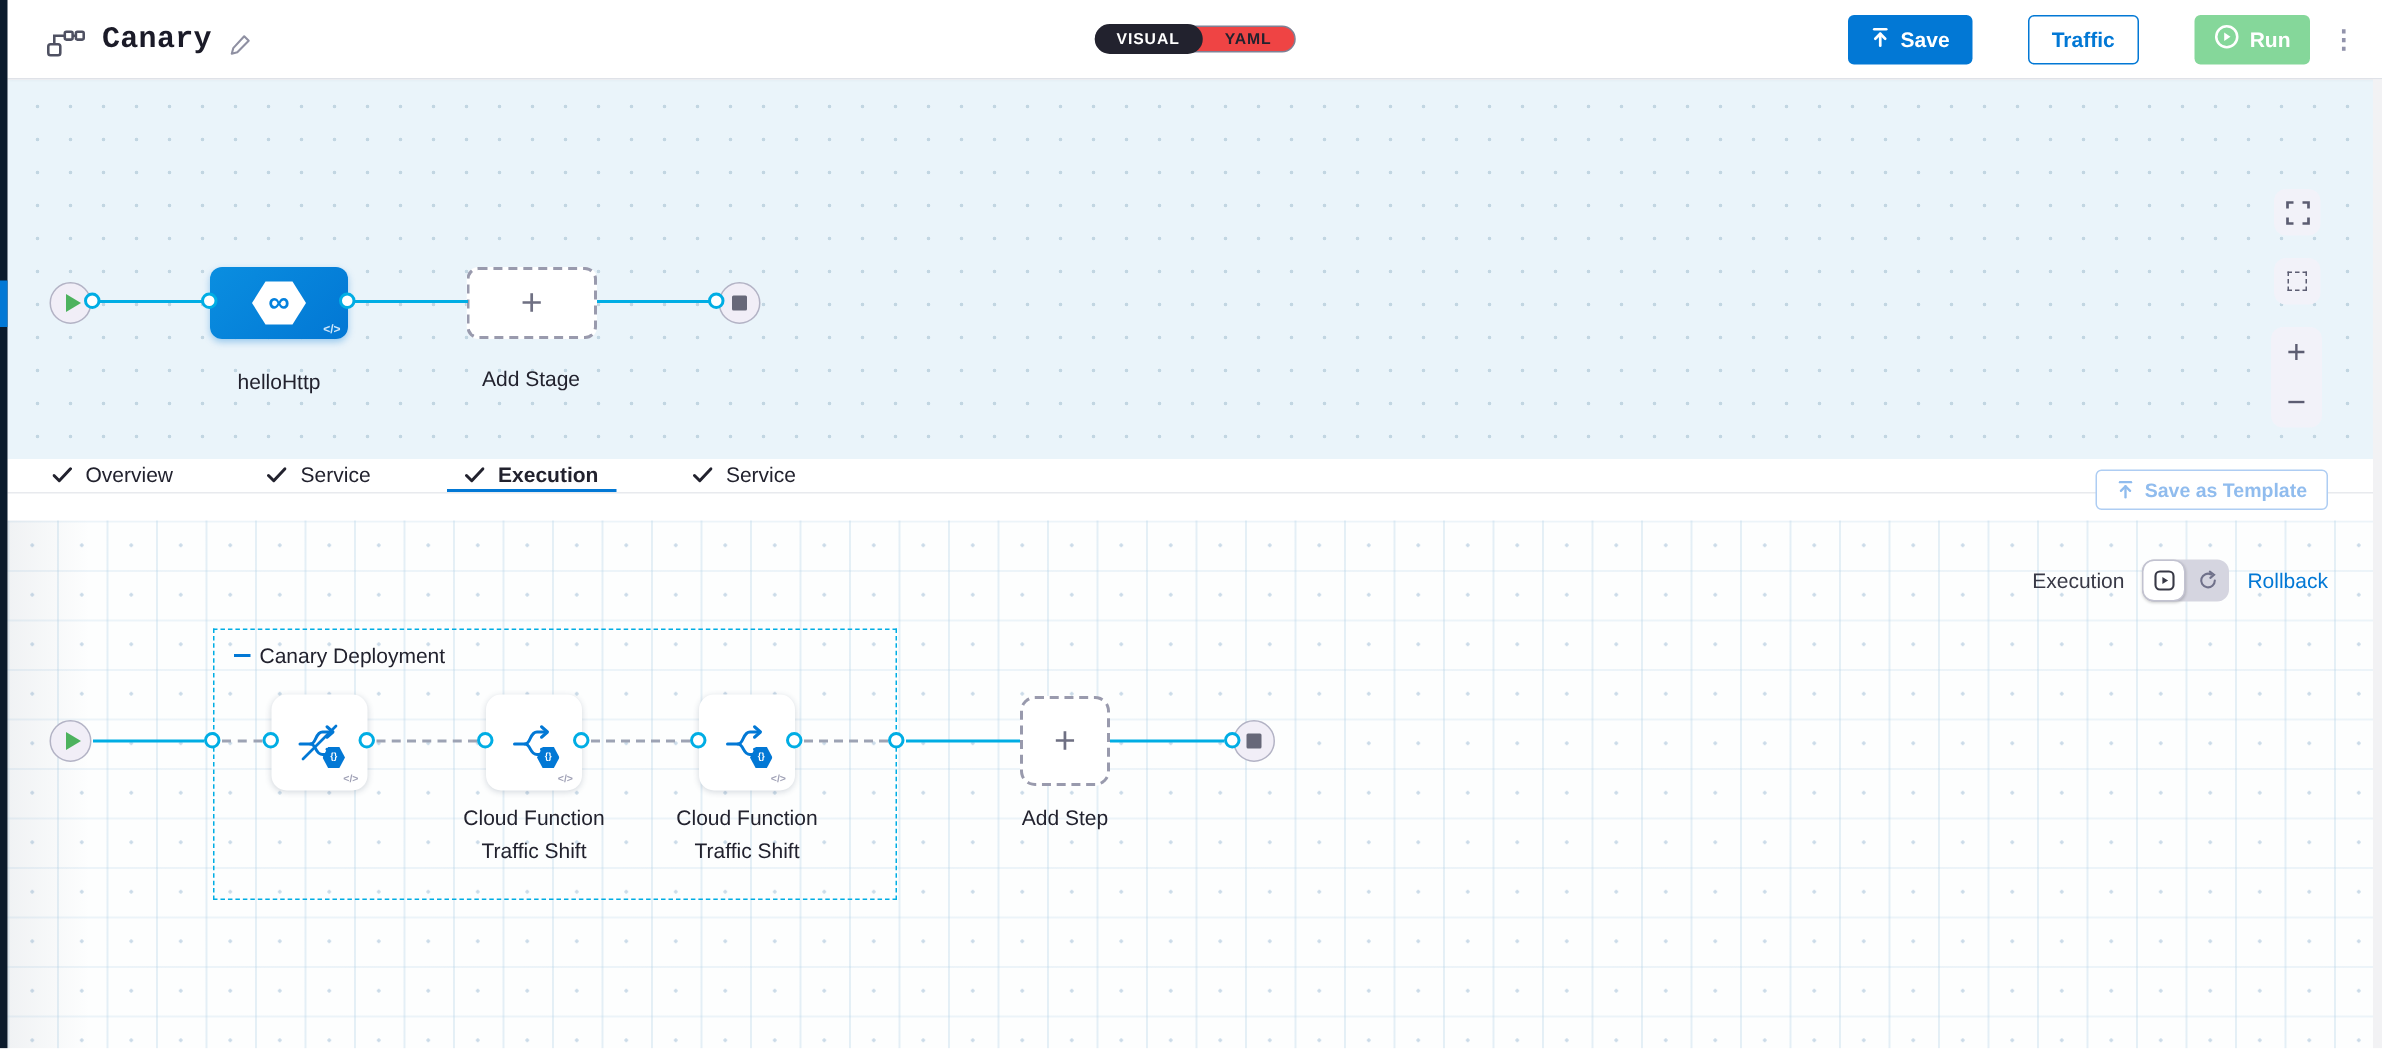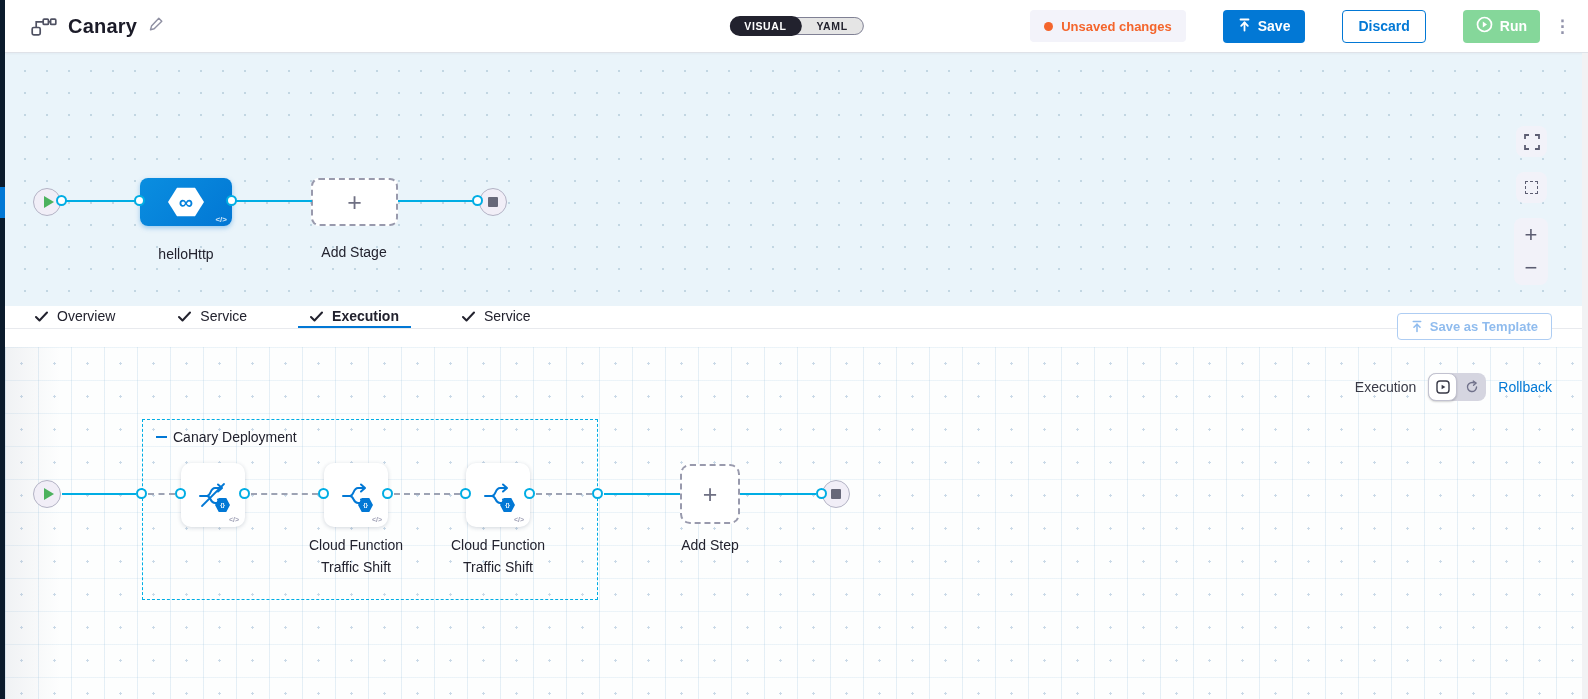--- a/index.html
+++ b/index.html
@@ -16,28 +16,28 @@
 
   
   .scroll-track { position:absolute; right:0; top:53px; width:6px; height:646px; background:#f2f2f4; z-index:55; }
 
   
   .header {
     position:absolute; left:5px; right:0; top:0; height:53px; background:#fff;
     border-bottom:1px solid #dfe2e8; display:flex; align-items:center; z-index:50;
     box-shadow:0 1px 2px rgba(20,30,50,.04);
   }
-  .header-left { display:flex; align-items:flex-start; gap:11px; margin-left:26px; }
+  .header-left { display:flex; align-items:flex-end; gap:11px; margin-left:26px;font-family:Liberation Mono, monospace; }
   .page-title { font-size:20px; font-weight:700; color:#1b1b28; letter-spacing:.2px; }
   .icon-btn { display:flex; align-items:center; justify-content:center; cursor:pointer; background:none; border:none; padding:0; }
 
   .view-toggle {
     position:absolute; left:50%; top:50%; transform:translate(-50%,-50%);
     display:flex; align-items:center; height:18px; border:1px solid #7f8094;
-    border-radius:999px; background:#e5e5e5;
+    border-radius:999px; background:#ef4444;
   }
   .seg { font-size:10.5px; font-weight:700; letter-spacing:.6px; padding:0 15px; height:36px;
          display:flex; align-items:center; cursor:pointer; }
   .seg-visual { background:#22222e; color:#fff; border-radius:999px; margin:-1px 0 -1px -1px; height:20px; }
   .seg-yaml { color:#22222e; }
 
   .header-right { margin-left:auto; display:flex; align-items:center; gap:10px; margin-right:13px; }
   .unsaved-badge { background:#f3f3fa; border-radius:4px; height:32px; padding:0 14px;
                    display:flex; align-items:center; gap:8px; color:#f4652c; font-weight:700; font-size:13px; }
   .unsaved-dot { width:9px; height:9px; border-radius:50%; background:#f4652c; }
@@ -165,36 +165,32 @@
         </svg>
       </span>
     </div>
 
     <div class="view-toggle">
       <div class="seg seg-visual">VISUAL</div>
       <div class="seg seg-yaml">YAML</div>
     </div>
 
     <div class="header-right">
-      <div class="unsaved-badge">
-        <span class="unsaved-dot"></span>
-        <span>Unsaved changes</span>
-      </div>
       <button class="btn btn-save">
         <span>
           <svg width="13" height="14" viewBox="0 0 13 14" fill="none" stroke="#ffffff" stroke-width="1.8" stroke-linecap="round" stroke-linejoin="round">
             <path d="M2.5 1.5 H10.5"></path>
               <path d="M6.5 4.5 V12.5"></path>
               <path d="M3.2 7.8 L6.5 4.5 L9.8 7.8"></path>
           </svg>
         </span>
         <span>Save</span>
       </button>
       <button class="btn btn-discard">
-        <span>Discard</span>
+        <span>Traffic</span>
       </button>
       <button class="btn btn-run">
         <span>
           <svg width="17" height="17" viewBox="0 0 17 17" fill="none">
             <circle cx="8.5" cy="8.5" r="7" stroke="#ffffff" stroke-width="1.7"></circle>
             <path d="M6.8 5.6 L11 8.5 L6.8 11.4 Z" fill="#ffffff"></path>
           </svg>
         </span>
         <span>Run</span>
       </button>

